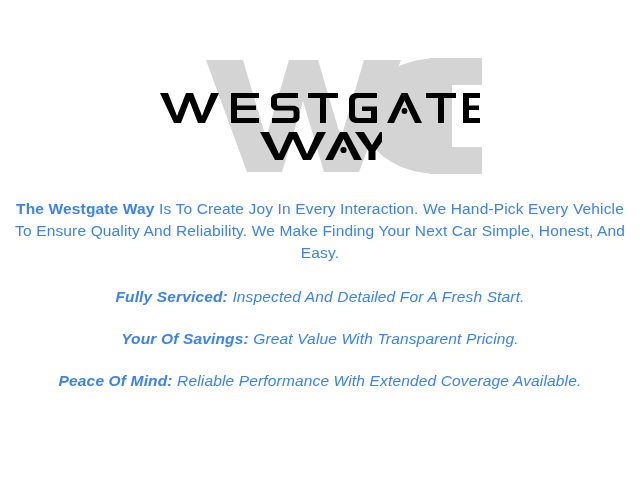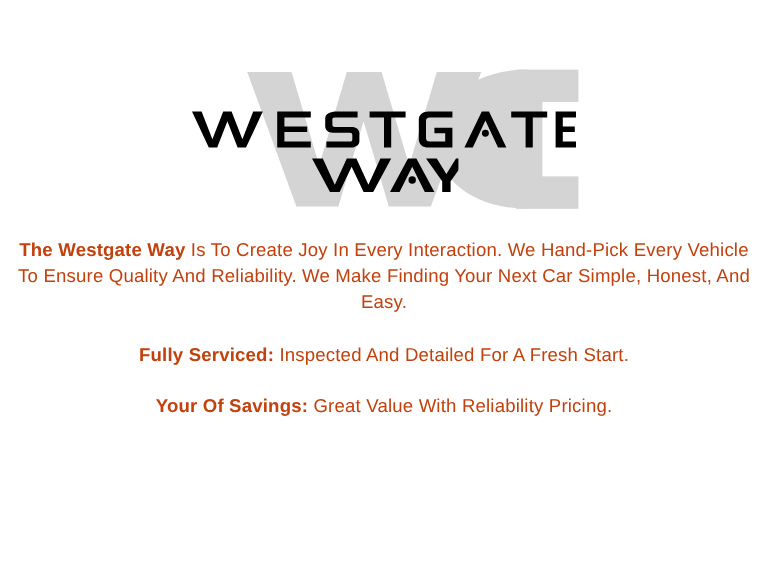--- a/index.html
+++ b/index.html
@@ -70,30 +70,31 @@
     left: 14px;
     top: 198px;
     width: 612px;
     text-align: center;
   }
 
   .para {
     font-size: 15.5px;
     line-height: 1.42;
     letter-spacing: 0.15px;
-    color: #c2410c;
+    color: #3b82f6;
     margin: 0;
   }
 
   .para.lead {
     margin-bottom: 22px;
   }
 
   .para.point {
     margin-bottom: 20px;
+    font-style: italic;
   }
 
   .para.point:last-child {
     margin-bottom: 0;
   }
 
   .b {
     font-weight: bold;
   }
 </style>
@@ -165,18 +166,19 @@
 
     </div>
   </div>
 
   <div class="copy">
 
     <p class="para lead"><span class="b">The Westgate Way</span><span> Is To Create Joy In Every Interaction. We Hand-Pick Every Vehicle To Ensure Quality And Reliability. We Make Finding Your Next Car Simple, Honest, And Easy.</span></p>
 
     <p class="para point"><span class="b">Fully Serviced:</span><span> Inspected And Detailed For A Fresh Start.</span></p>
 
-    <p class="para point"><span class="b">Your Of Savings:</span><span> Great Value With Reliability Pricing.</span></p>
+    <p class="para point"><span class="b">Your Of Savings:</span><span> Great Value With Transparent Pricing.</span></p>
 
+    <p class="para point"><span class="b">Peace Of Mind:</span><span> Reliable Performance With Extended Coverage Available.</span></p>
 
   </div>
 
 </div>
 
 </body></html>

